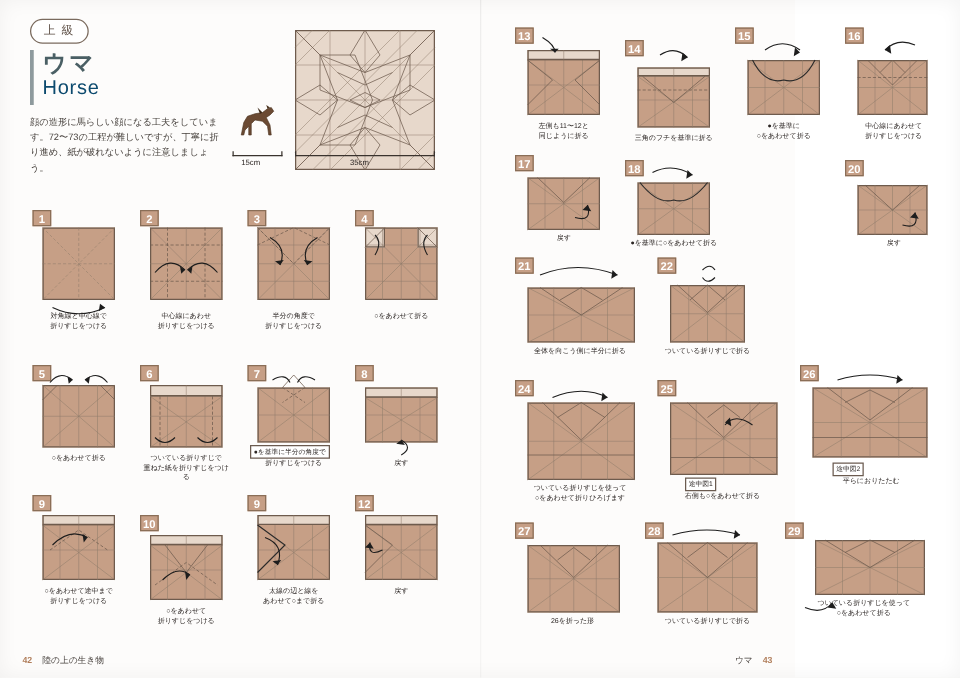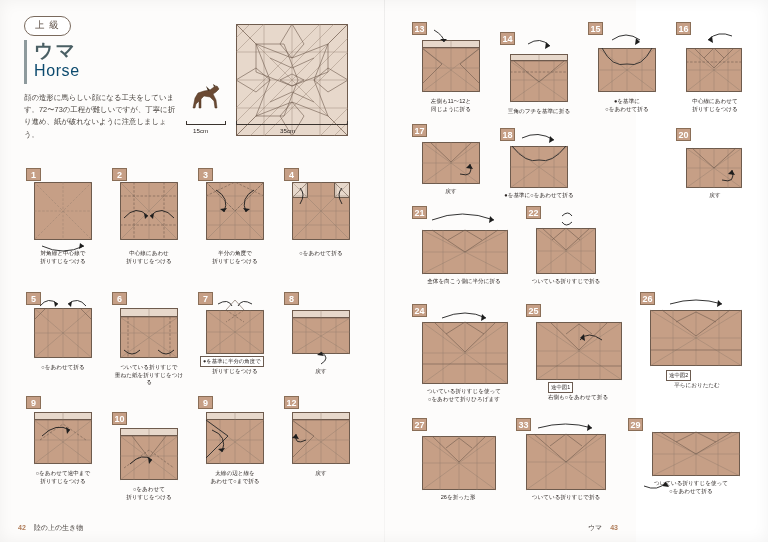--- a/index.html
+++ b/index.html
@@ -625,21 +625,21 @@
           <path d="M10,18 L84,72 M84,18 L10,72 M47,18 L47,72 M10,45 L84,45 M28,18 L28,72 M65,18 L65,72"></path>
         </g>
       <g class="ln">
           <path d="M20,18 L47,44 L74,18 M34,30 L47,20 L60,30"></path>
         </g>
     </svg>
     <div class="cap" style="top:76px;">26を折った形</div>
   </div>
 
   <div class="step" style="left:516px; top:418px; width:100px; height:96px;">
-    <div class="num">33</div>
+    <div class="num">28</div>
     <div class="paper" style="left:10px; top:16px; width:80px; height:56px;"></div>
     <svg width="100" height="96">
       <g class="ln thin">
           <path d="M10,16 L90,72 M90,16 L10,72 M50,16 L50,72 M10,44 L90,44 M30,16 L30,72 M70,16 L70,72"></path>
         </g>
       <g class="ln">
           <path d="M18,16 L50,44 L82,16 M34,28 L50,16 L66,28"></path>
         </g>
       <g class="arrow">
           <path d="M22,10 q28,-8 54,0"></path>

